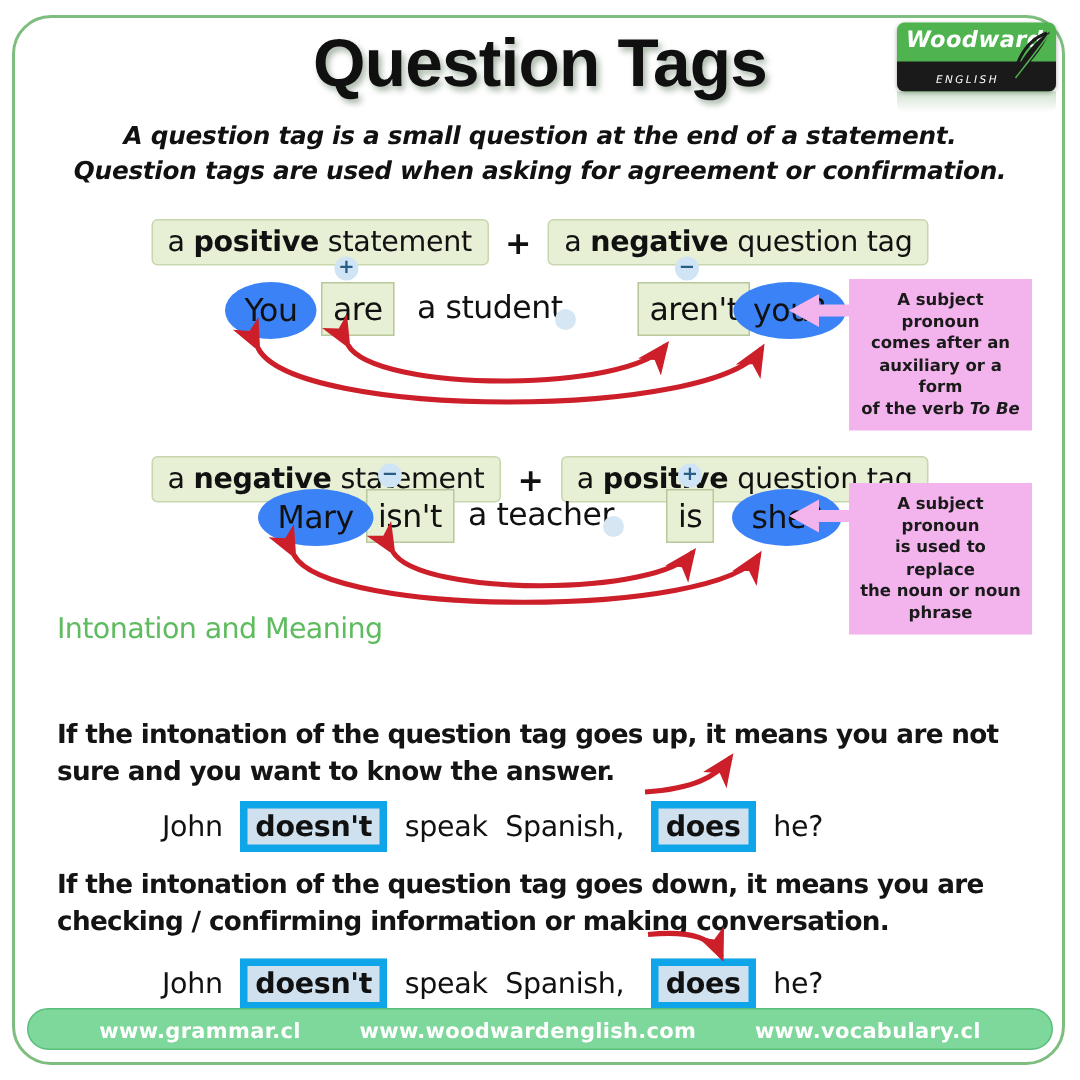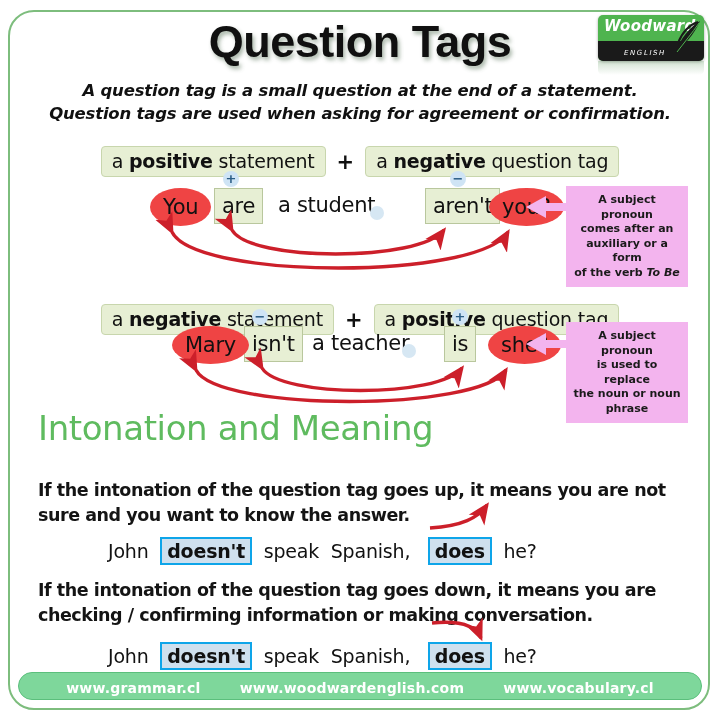--- a/index.html
+++ b/index.html
@@ -153,21 +153,21 @@
     position: absolute;
     font-family: "DejaVu Sans", sans-serif;
     font-size: 21px;
     color: #111111;
     white-space: nowrap;
     letter-spacing: -0.3px;
     line-height: 30px;
   }
   .ellipse {
     border-radius: 50%;
-    background: #ef4444;
+    background: #3b82f6;
     padding: 4px 13px;
   }
   .greenbox {
     background: #e7efd4;
     border: 1px solid #b9c79d;
     padding: 2px 7px;
   }
   .plain { padding: 2px 0; }
 
   .badge {
@@ -205,21 +205,21 @@
     padding: 7px 6px;
     box-sizing: border-box;
   }
   .callout i { font-style: italic; }
 
   
   .section-head {
     position: absolute;
     left: 38px;
     font-family: "DejaVu Sans", sans-serif;
-    font-size: 34px;
+    font-size: 19px;
     color: #5fbb5f;
     letter-spacing: -0.4px;
   }
   .para {
     position: absolute;
     left: 38px;
     width: 650px;
     font-family: "DejaVu Sans", sans-serif;
     font-size: 17.5px;
     font-weight: bold;
@@ -230,21 +230,21 @@
   .sent {
     position: absolute;
     font-family: "DejaVu Sans", sans-serif;
     font-size: 19px;
     color: #111111;
     letter-spacing: -0.2px;
     white-space: nowrap;
   }
   .bluebox {
     background: #cfe0ee;
-    border: 2px solid #0ea5e9;
+    border: 5px solid #0ea5e9;
     padding: 1px 5px;
     font-weight: bold;
   }
 
   
   .footer {
     position: absolute;
     left: 18px;
     top: 672px;
     width: 684px;

